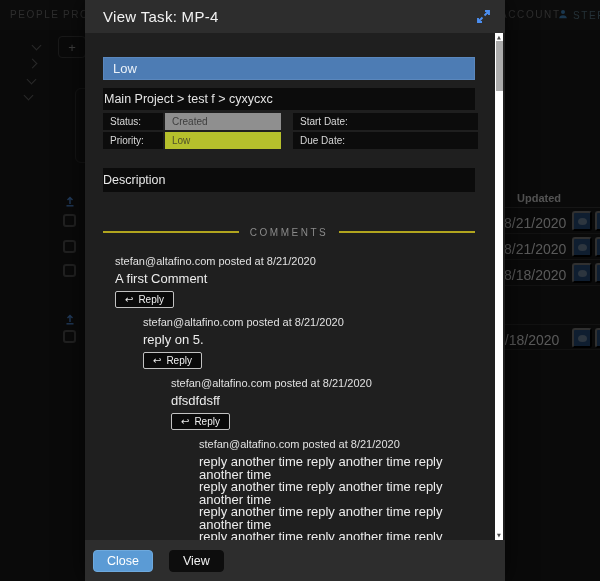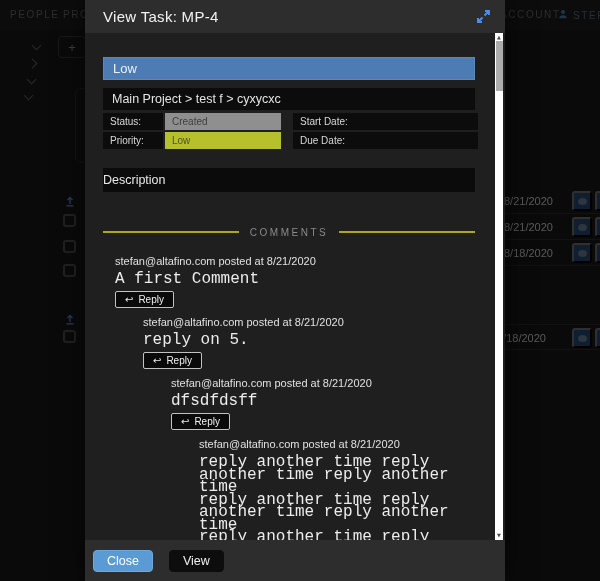--- a/index.html
+++ b/index.html
@@ -15,54 +15,54 @@
   .chev { position:absolute; width:7px; height:7px; border-right:1.6px solid #474747; border-bottom:1.6px solid #474747; }
   .chev.down { transform:rotate(45deg); }
   .chev.right { transform:rotate(-45deg); }
   .plus-btn { position:absolute; left:58px; top:36px; width:28px; height:22px; border:1px solid #2c2c2c; border-radius:4px; color:#6a6a6a; font-size:13px; display:flex; align-items:center; justify-content:center; }
   .ghost-card { position:absolute; left:75px; top:88px; width:40px; height:75px; border:1px solid #242424; border-radius:6px; }
   .checkbox { position:absolute; width:13px; height:13px; border:2px solid #3a3a3a; border-radius:3px; }
   .sorticon { position:absolute; }
   .bg-table { position:absolute; left:490px; top:188px; right:0; }
   .bg-th { height:20px; border-bottom:1px solid #272727; font-size:11px; font-weight:bold; color:#8f8f8f; padding-left:27px; display:flex; align-items:center; }
   .bg-row { position:relative; height:26px; border-bottom:1px solid #1f1f1f; }
-  .bg-date { position:absolute; left:14px; top:7px; font-size:11px; color:#9b9b9b; }
+  .bg-date { position:absolute; left:14px; top:7px; font-size:14px; color:#9b9b9b; }
   .eyebtn { position:absolute; top:3px; width:20px; height:20px; border-radius:3px; background:#1a3554; display:flex; align-items:center; justify-content:center; }
   .eyebtn.b1 { right:8px; }
   .eyebtn.b2 { right:-15px; }
   .eye { width:9px; height:7px; border-radius:50%; background:#4e5d6d; }
   .bg-row4 { position:absolute; left:490px; top:324px; right:0; height:26px; border-top:1px solid #1f1f1f; border-bottom:1px solid #1f1f1f; }
 
   .overlay { position:absolute; inset:0; background:rgba(0,0,0,0.42); z-index:5; }
 
   
   .modal { position:absolute; left:85px; top:0; width:420px; height:581px; z-index:10; display:flex; flex-direction:column; box-shadow:0 0 24px rgba(0,0,0,0.65); }
   .m-header { height:33px; background:#2d2d2d; flex:0 0 auto; position:relative; display:flex; align-items:center; }
   .m-title { margin-left:18px; font-size:15px; font-weight:500; color:#f2f2f2; letter-spacing:0.3px; }
   .expand-btn { position:absolute; right:13px; top:8px; width:17px; height:17px; cursor:pointer; }
   .m-body { flex:1 1 auto; background:#1f1f1f; position:relative; overflow:hidden; padding:24px 30px 0 18px; }
   .m-footer { height:41px; background:#2d2d2d; flex:0 0 auto; display:flex; align-items:center; padding-left:8px; gap:16px; }
 
   .banner { height:23px; background:#4d7cb4; border:1px solid #5a87bd; display:flex; align-items:center; padding-left:9px; font-size:13px; color:#eaf1f8; }
-  .black-bar { height:22px; background:#0c0c0c; display:flex; align-items:center; padding-left:9px; font-size:12.5px; color:#e4e4e4; margin-top:8px; }
+  .black-bar { height:22px; background:#0c0c0c; display:flex; align-items:center; padding-left:1px; font-size:12.5px; color:#e4e4e4; margin-top:8px; }
   .fields { display:flex; gap:12px; margin-top:3px; }
   .fgrid-left { display:grid; grid-template-columns:60px 116px; gap:2px; }
   .fgrid-right { display:grid; grid-template-columns:185px; gap:2px; }
   .cell { background:#0c0c0c; height:17px; display:flex; align-items:center; padding-left:7px; font-size:10px; color:#d8d8d8; }
   .cell.v-created { background:#8f8f8f; color:#3e3e3e; }
   .cell.v-low { background:#b6c02c; color:#50502a; }
   .desc-bar { height:24px; background:#0b0b0b; display:flex; align-items:center; font-size:12.5px; color:#e8e8e8; margin-top:19px; }
   .divider { display:flex; align-items:center; gap:11px; margin-top:34px; height:12px; }
   .divider .line { flex:1; height:2px; background:#b1a51e; }
   .divider .dlabel { font-size:10px; letter-spacing:2.5px; color:#8a8a8a; }
 
   .comments { margin-top:17px; }
   .comment { margin-bottom:8px; }
   .comment-meta { font-size:11px; line-height:12px; color:#e0e0e0; margin-bottom:6px; }
-  .comment-text { font-size:16px; line-height:12.5px; color:#ececec; margin-bottom:3px; white-space:pre-line;font-family:Liberation Mono, monospace; }
+  .comment-text { font-size:13px; line-height:12.5px; color:#ececec; margin-bottom:3px; white-space:pre-line; }
   .reply-btn { display:inline-flex; align-items:center; gap:5px; height:17px; padding:0 9px; background:#0a0a0a; border:1px solid #c2c2c2; border-radius:2px; color:#f0f0f0; font-size:10px; cursor:pointer; }
   .reply-glyph { font-family:"DejaVu Sans", sans-serif; font-size:10px; line-height:10px; color:#e8e8e8; }
 
   .scrollbar { position:absolute; top:0; right:2px; width:8px; height:100%; background:#ffffff; }
   .sb-arrow { position:absolute; left:0; width:8px; text-align:center; font-family:"DejaVu Sans", sans-serif; font-size:5px; color:#4a4a4a; }
   .sb-up { top:1px; }
   .sb-down { bottom:2px; }
   .sb-thumb { position:absolute; top:8px; left:0.5px; width:7px; height:50px; background:#acacac; }
 
   .btn-close { height:22px; padding:0 13px; background:#5b9bd5; border:1px solid #6ea9dd; border-radius:4px; color:#fff; font-size:12.5px; display:flex; align-items:center; cursor:pointer; }
@@ -107,20 +107,21 @@
     <div class="checkbox" style="left:63px; top:264px;"></div>
     <span class="sorticon" style="left:64px; top:311px;">
       <svg width="12" height="12" viewBox="0 0 12 12">
           <path d="M6 9V3M3.5 5 6 2.5 8.5 5" stroke="#3a679f" stroke-width="1.4" fill="none"></path>
           <path d="M2.5 10.8h7" stroke="#3a679f" stroke-width="1.4"></path>
         </svg>
     </span>
     <div class="checkbox" style="left:63px; top:330px;"></div>
 
     <div class="bg-table">
+      <div class="bg-th">Updated</div>
       <div id="bg-rows">
           <div class="bg-row">
             <span class="bg-date">8/21/2020</span>
             <button class="eyebtn b1">
               <span class="eye"></span>
             </button>
             <button class="eyebtn b2"></button>
           </div>
           <div class="bg-row">
             <span class="bg-date">8/21/2020</span>

